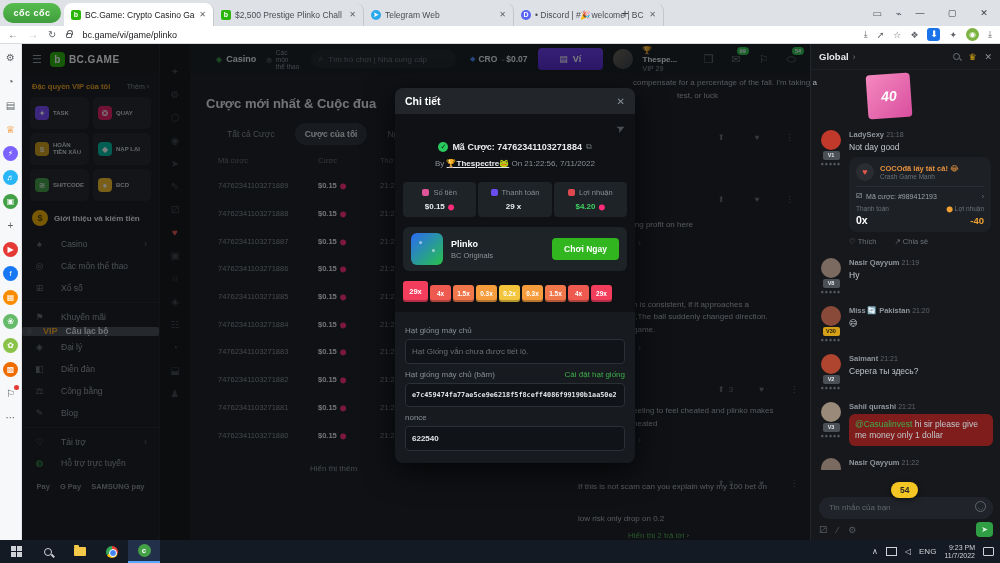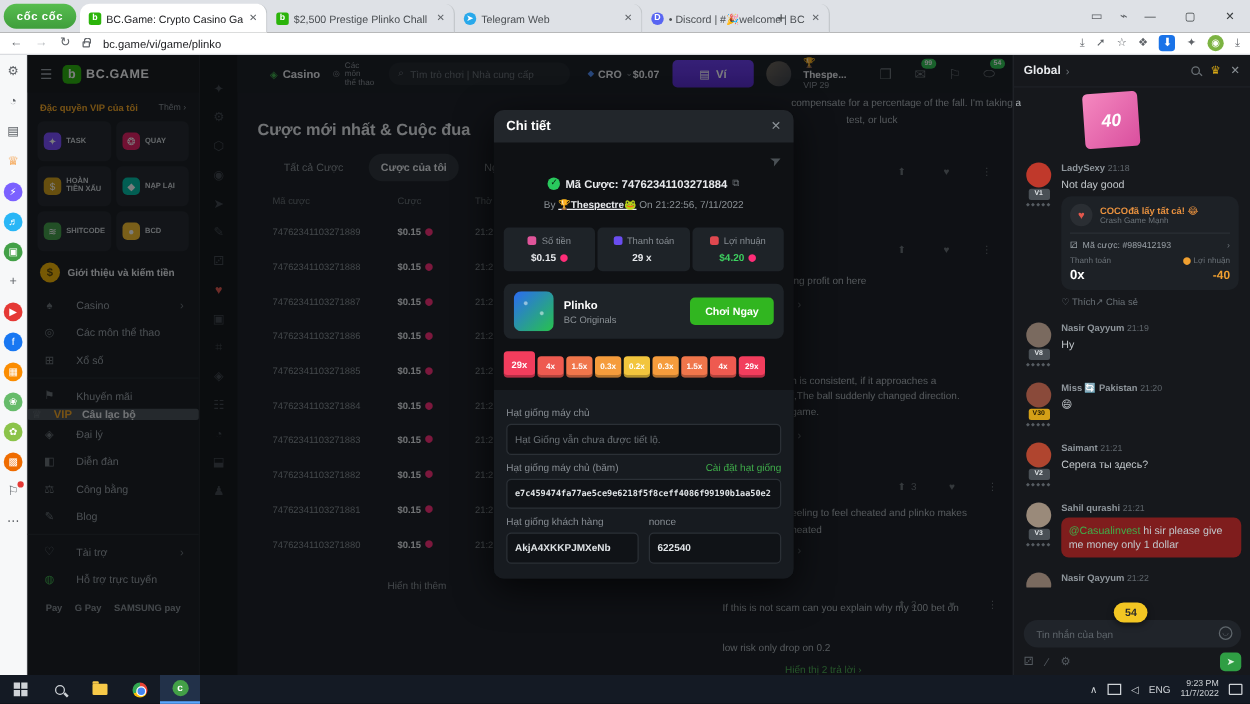--- a/index.html
+++ b/index.html
@@ -204,21 +204,21 @@
   .heartic{width:18px;height:18px;border-radius:50%;background:#2a2e33;color:#e2574c;font-size:9px;display:flex;align-items:center;justify-content:center;flex:0 0 auto}
   .bc-t1{color:#e8913f;font-size:7.5px;font-weight:bold;line-height:9px}
   .bc-t2{color:#6b7278;font-size:6.5px}
   .bc-r2{display:flex;align-items:center;gap:4px;border-top:1px solid #2a2f35;margin-top:5px;padding-top:5px;color:#9aa1a7;font-size:7px}
   .bc-r2 .arr{margin-left:auto;color:#6b7278}
   .bc-r3{display:flex;justify-content:space-between;margin-top:5px;color:#6b7278;font-size:6.5px}
   .odot{color:#f0a030;font-size:6px}
   .bc-r4{display:flex;justify-content:space-between;align-items:center;margin-top:2px}
   .bc-pay{color:#fff;font-size:10.5px;font-weight:bold}
   .bc-profit{color:#f0a030;font-size:9.5px;font-weight:bold}
-  .cactions{display:flex;gap:0;margin-top:5px;color:#6b7278;font-size:7.5px}
+  .cactions{display:flex;gap:18px;margin-top:5px;color:#6b7278;font-size:7.5px}
   .newmsg{position:absolute;left:80px;top:438px;background:#f3c623;color:#2a2a2a;font-weight:bold;font-size:8.5px;
     border-radius:9px;padding:3px 9px;z-index:20;box-shadow:0 2px 5px rgba(0,0,0,.5)}
   .ch-input-wrap{position:absolute;left:8px;top:452px;width:174px}
   .ch-input{width:100%;height:22px;border-radius:11px;background:#20242a;border:none;outline:none;color:#c2c7cb;
     font-size:8px;padding:0 24px 0 10px;font-family:inherit}
   .ch-input::placeholder{color:#5f666c}
   .ch-emoji{position:absolute;right:7px;top:5px;width:11px;height:11px;border:1px solid #5f666c;border-radius:50%;color:#5f666c;font-size:6px;text-align:center;line-height:10px}
   .ch-tools{position:absolute;left:8px;top:478px;width:174px;display:flex;gap:10px;align-items:center;color:#565c62;font-size:9px}
   .sendbtn{margin-left:auto;width:17px;height:15px;border-radius:4px;background:#2f9e44;color:#dff5e2;font-size:8px;text-align:center;line-height:15px}
 </style>
@@ -753,26 +753,20 @@
         </div>
       <div class="sinput">Hạt Giống vẫn chưa được tiết lộ.</div>
       <div class="slabel">
         <span>Hạt giống máy chủ (băm)</span>
         <span class="slink">Cài đặt hạt giống</span>
       </div>
       <div class="sinput hash">e7c459474fa77ae5ce9e6218f5f8ceff4086f99190b1aa50e2</div>
       <div class="seedcols">
         <div>
           <div class="slabel">
-              <span>Hạt giống khách hàng</span>
-            </div>
-          <div class="sinput val">AkjA4XKKPJMXeNb</div>
-        </div>
-        <div>
-          <div class="slabel">
               <span>nonce</span>
             </div>
           <div class="sinput val">622540</div>
         </div>
       </div>
     </div>
   </div>
 
   <div id="chat">
     <div class="ch-head">

